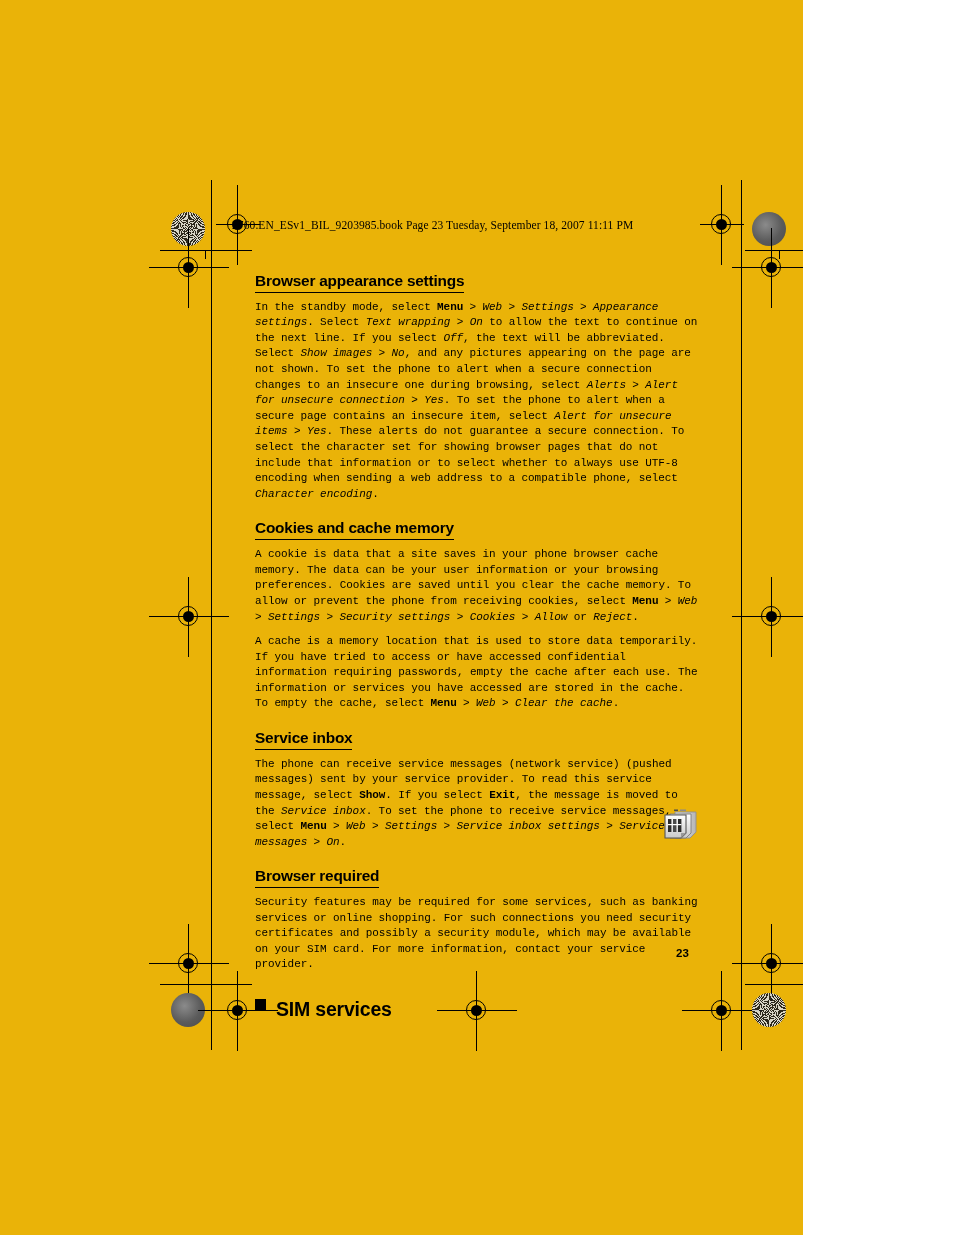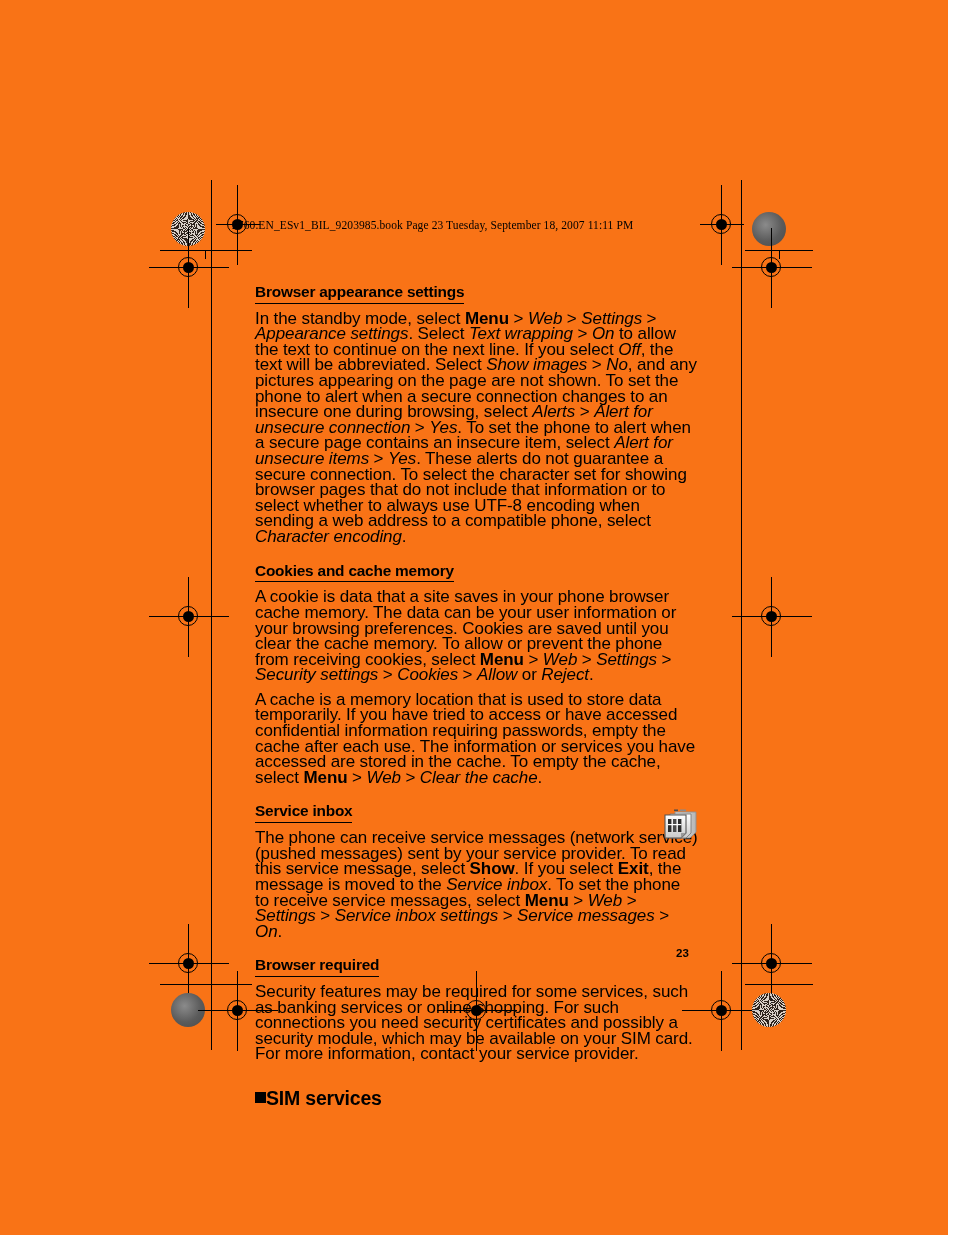--- a/index.html
+++ b/index.html
@@ -6,23 +6,23 @@
     margin: 0;
     padding: 0;
     background: #ffffff;
   }
   body {
     font-family: "Liberation Sans", sans-serif;
     color: #000000;
   }
   #page {
     position: relative;
-    width: 948px;
+    width: 803px;
     height: 1235px;
-    background: #f97316;
+    background: #eab308;
     overflow: hidden;
   }
 
   
   .rule-h {
     position: absolute;
     background: #000;
     height: 1px;
   }
   .rule-v {
@@ -93,55 +93,55 @@
     font-size: 11.5px;
     color: #000;
     white-space: nowrap;
     letter-spacing: 0.1px;
   }
 
   
   #content {
     position: absolute;
     left: 255px;
-    top: 283px;
+    top: 272px;
     width: 443px;
   }
   h2.section {
     font-size: 15.4px;
     font-weight: bold;
     margin: 0 0 7px 0;
     padding-bottom: 2px;
     border-bottom: 1.6px solid #000;
     display: inline-block;
     letter-spacing: -0.2px;
     line-height: 1.15;
   }
   .headwrap { display: block; margin-top: 17px; }
   .headwrap.first { margin-top: 0; }
 
   p.body {
-    font-size: 17px;
+    font-size: 11px;
     line-height: 15.6px;
     margin: 0 0 9px 0;
     text-align: left;
     letter-spacing: -0.08px;
     word-spacing: -0.1px;
+    font-family: Liberation Mono, monospace;
   }
   p.body:last-child { margin-bottom: 0; }
 
   .it { font-style: italic; }
   .bd { font-weight: bold; }
 
   
   .chapter {
     margin-top: 26px;
     display: flex;
-    align-items: center;
-    gap: 0;
+    gap: 10px;
   }
   .chapter .bullet {
     width: 11px;
     height: 11px;
     background: #000;
     flex: 0 0 auto;
     margin-bottom: 2px;
   }
   .chapter h1 {
     font-size: 19.5px;

